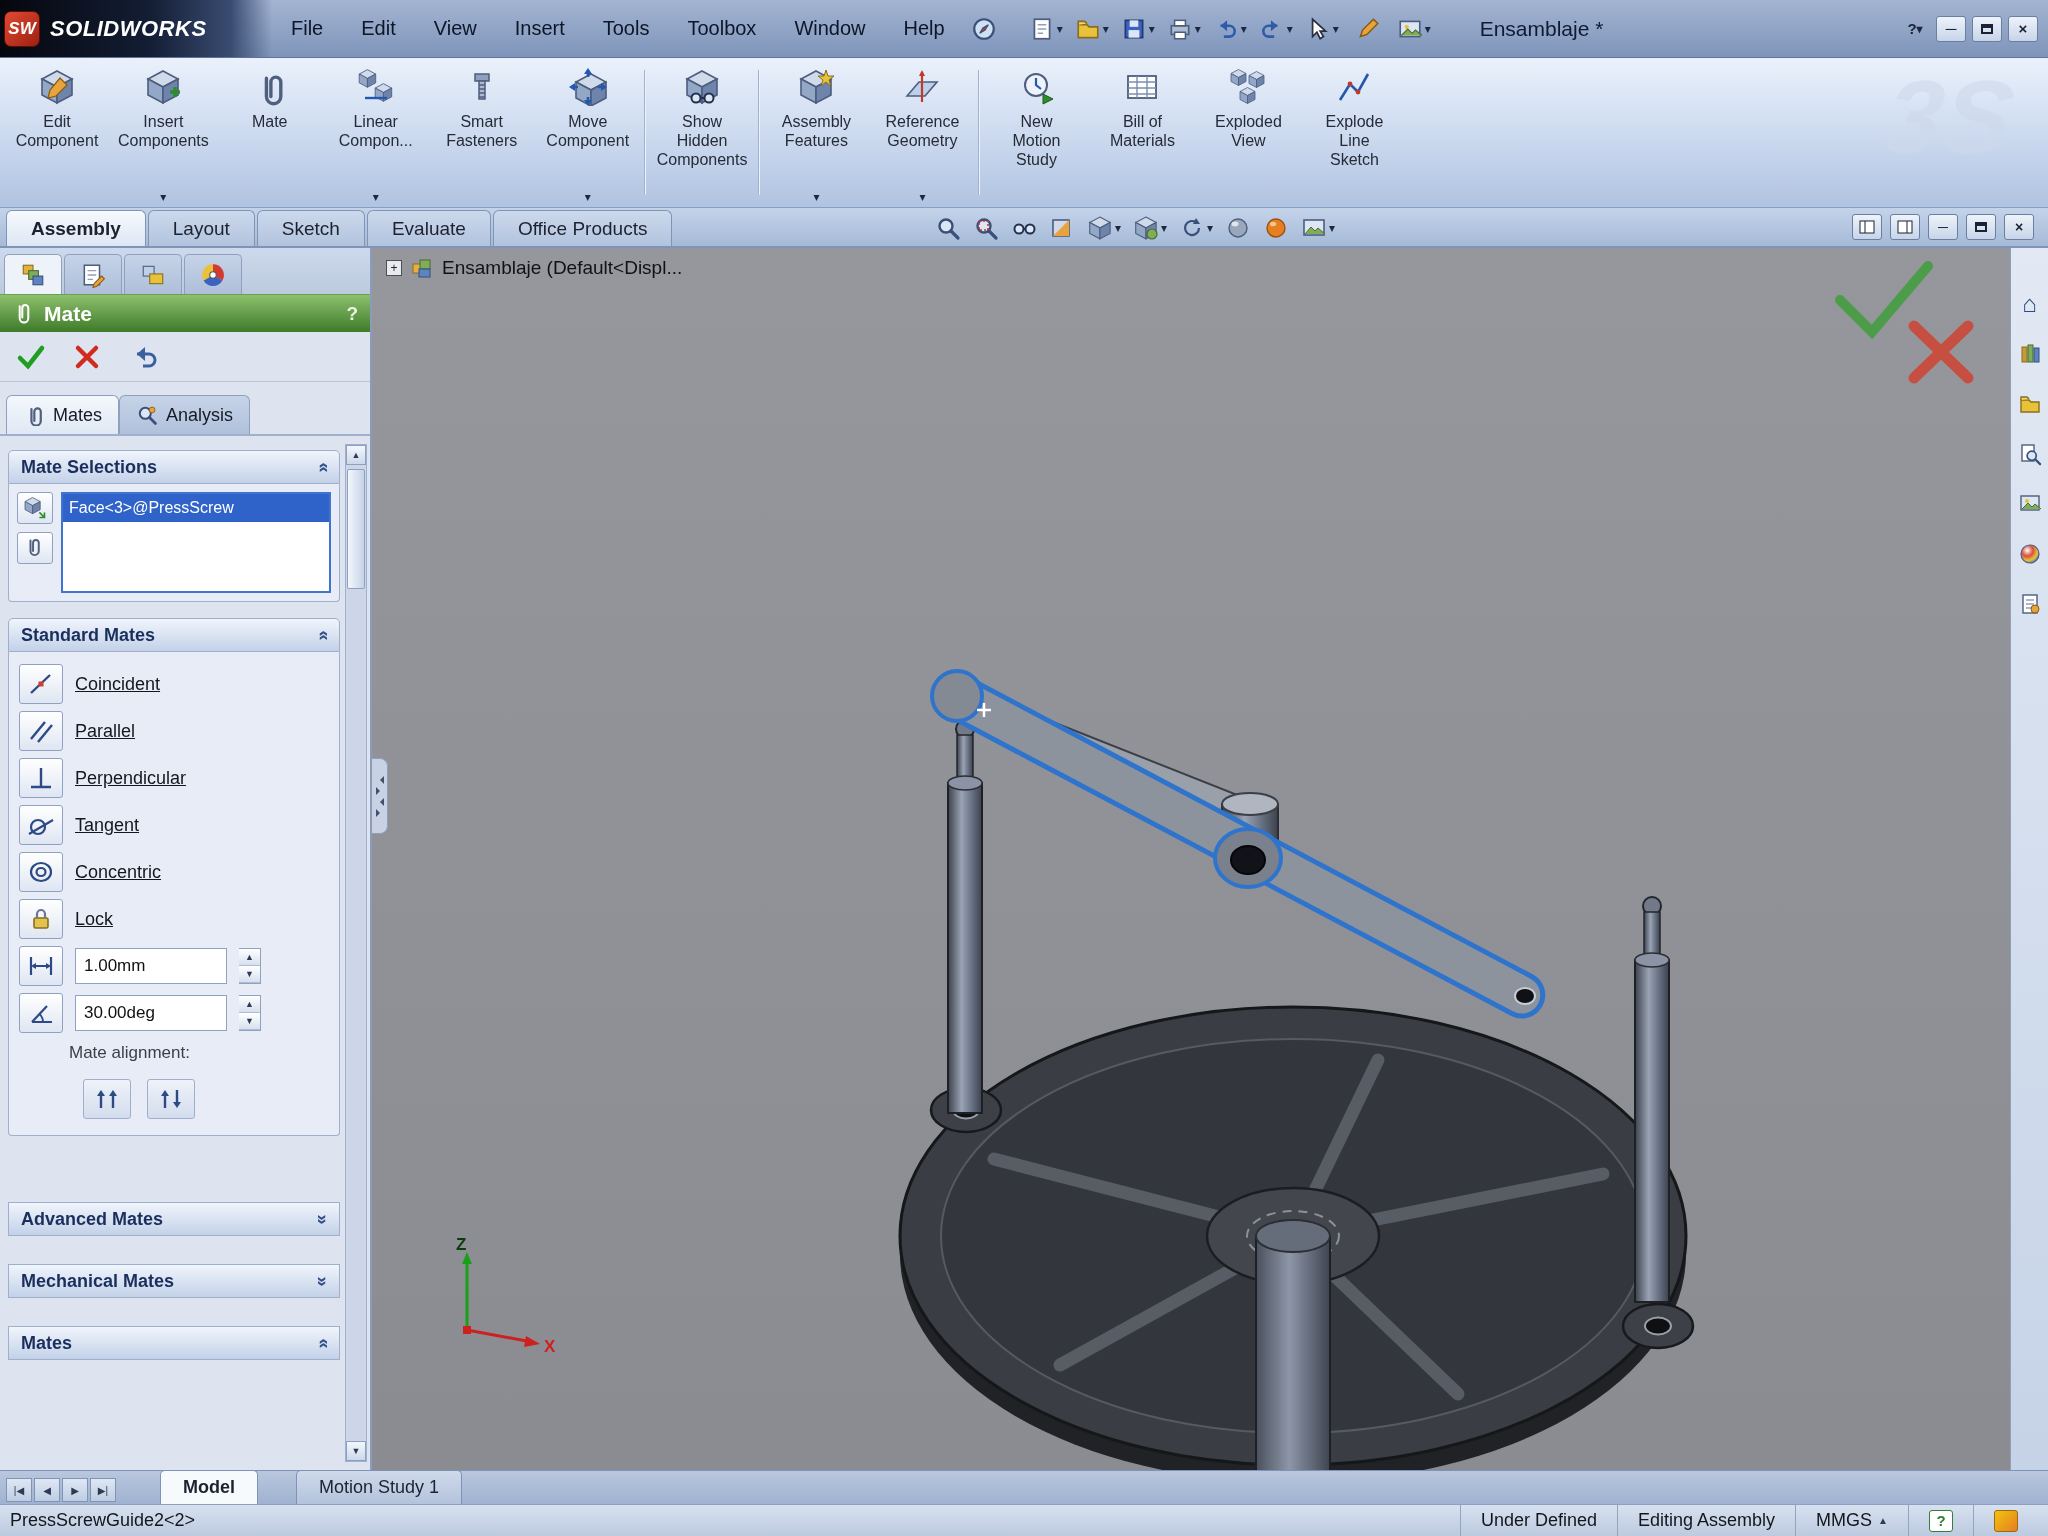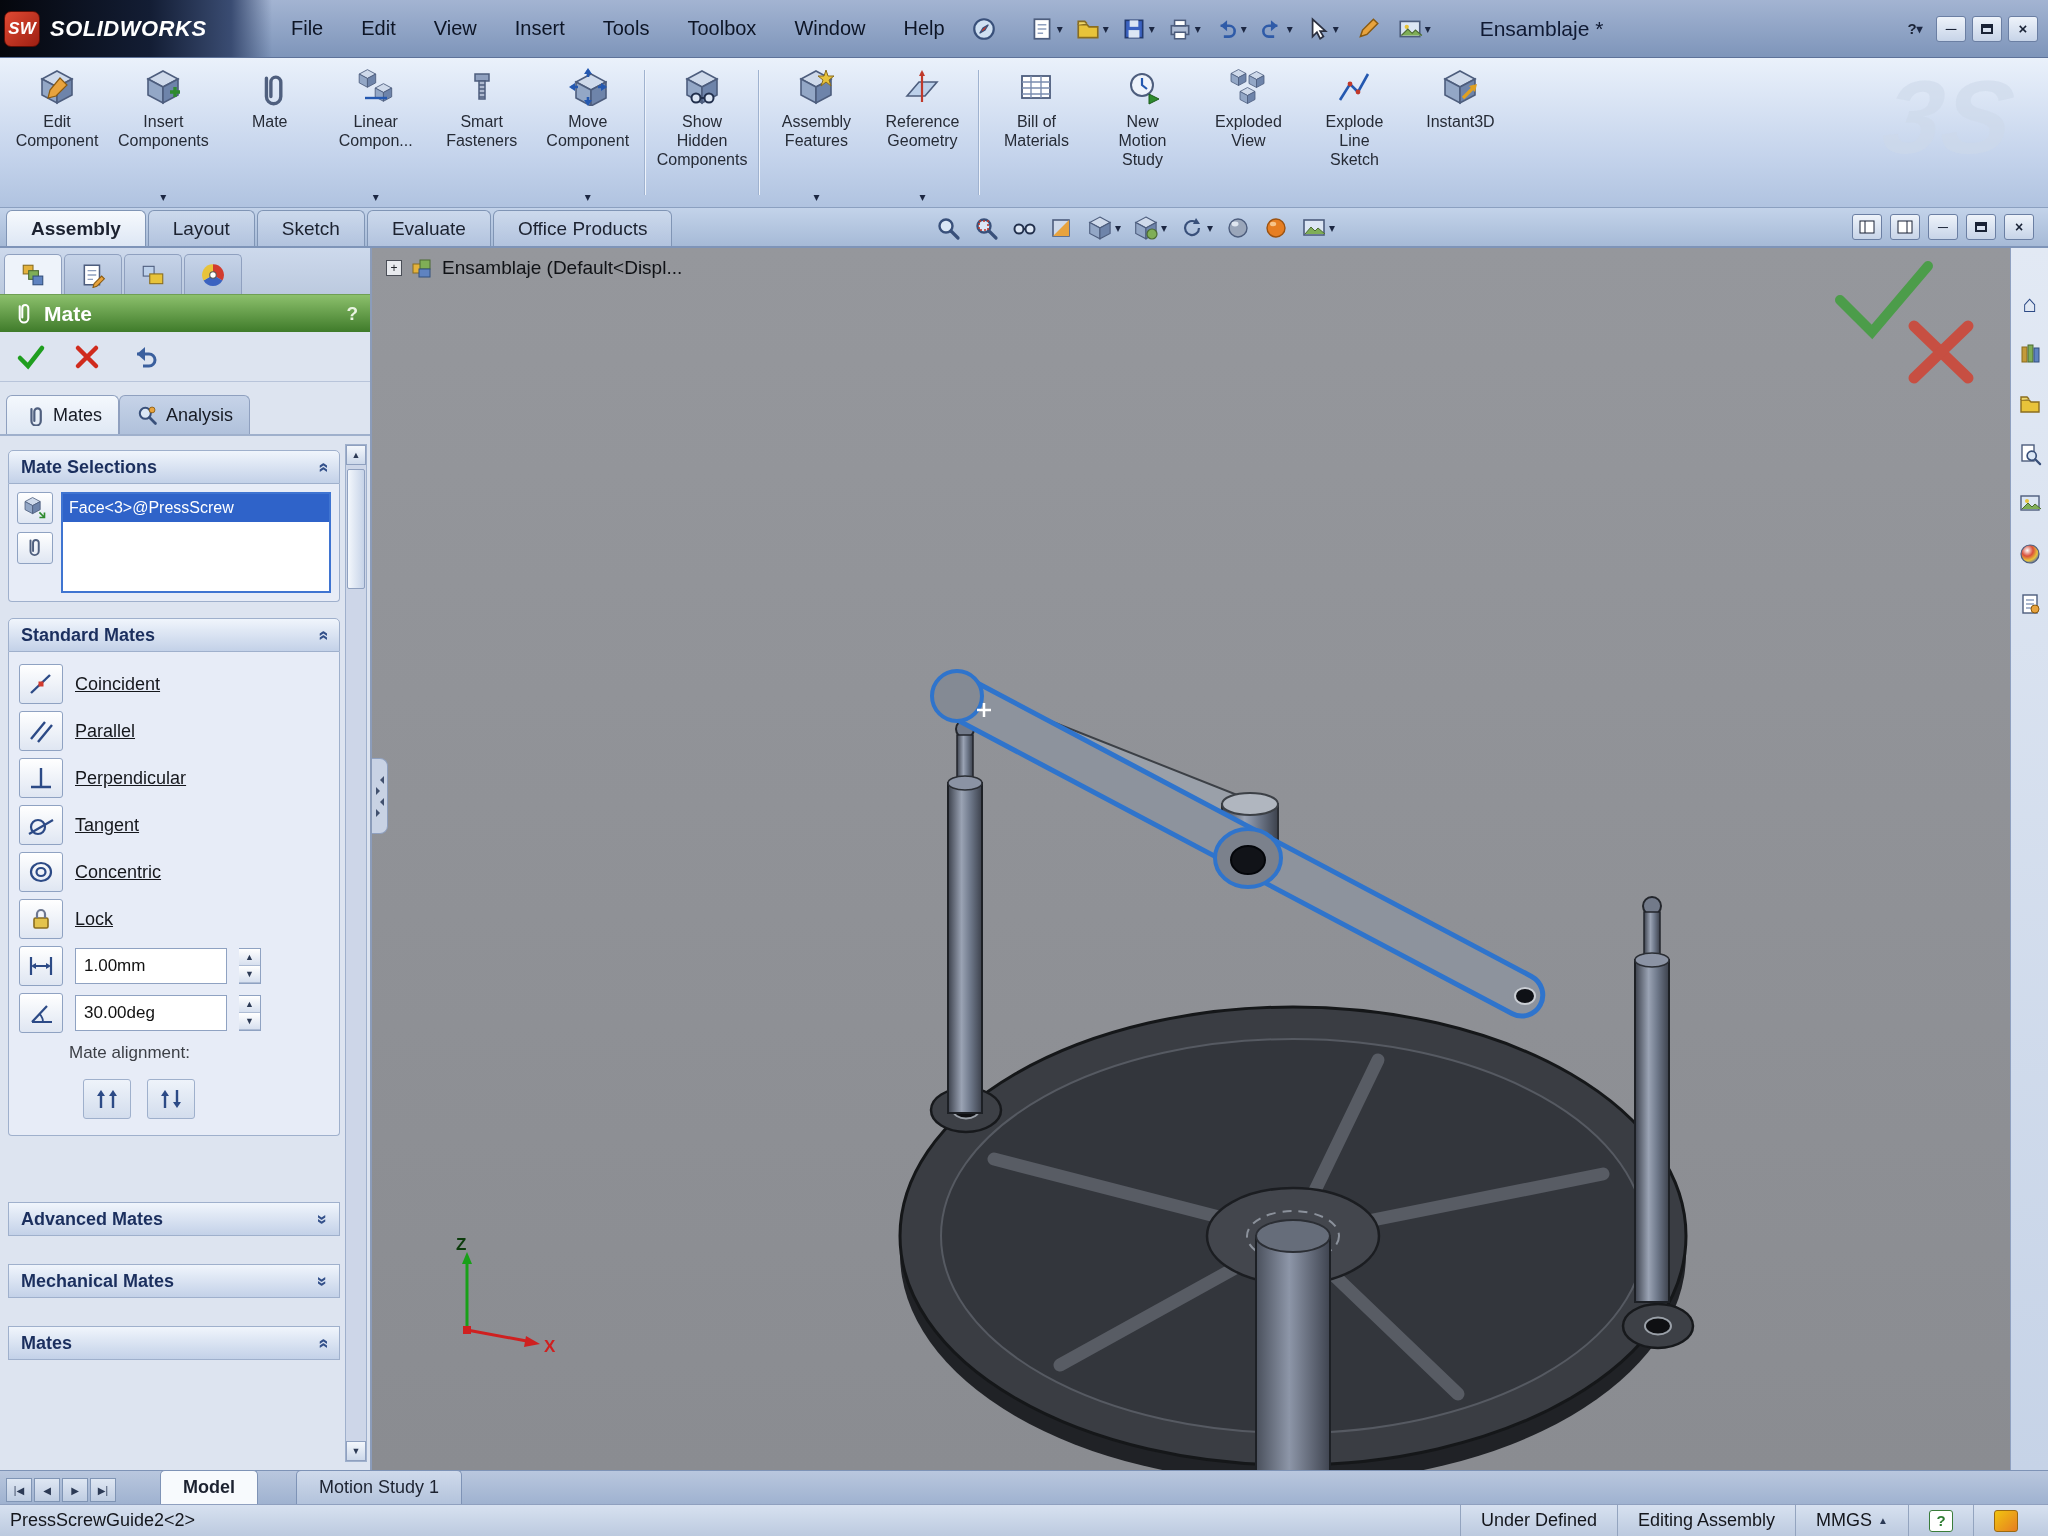--- a/index.html
+++ b/index.html
@@ -359,62 +359,54 @@
             <path d="M19 4 v30" stroke="#c0392b" stroke-width="2.2"></path>
             <polygon points="19,2 16,8 22,8" fill="#c0392b"></polygon>
           </svg></span>
       <span class="cmd-label">Reference
 Geometry</span>
       <span class="caret">▾</span>
     </div>
     <span class="cmd-sep"></span>
     <div class="cmd-btn">
       <span class="cmd-ic"><svg viewBox="0 0 38 38">
-            <rect x="5" y="8" width="28" height="22" fill="#fff" stroke="#4d5d7d" stroke-width="1.8"></rect>
-            <path d="M5 14 h28 M5 20 h28 M5 26 h28 M14 8 v22 M24 8 v22" stroke="#7b8db0" stroke-width="1.4"></path>
-          </svg></span>
-      <span class="cmd-label">Bill of
-Materials</span>
-    </div>
-    <div class="cmd-btn">
-      <span class="cmd-ic"><svg viewBox="0 0 38 38">
             <circle cx="19" cy="17" r="11" fill="#eef3fb" stroke="#4d5d7d" stroke-width="2"></circle>
             <path d="M19 10 v7 l5 4" fill="none" stroke="#2458b0" stroke-width="2.2"></path>
             <polygon points="26,26 36,31 26,36" fill="#2e8b2e" stroke="#1d5c1d" stroke-width="1"></polygon>
           </svg></span>
       <span class="cmd-label">New
 Motion
 Study</span>
     </div>
     <div class="cmd-btn">
       <span class="cmd-ic"><svg viewBox="0 0 38 38">
+            <rect x="5" y="8" width="28" height="22" fill="#fff" stroke="#4d5d7d" stroke-width="1.8"></rect>
+            <path d="M5 14 h28 M5 20 h28 M5 26 h28 M14 8 v22 M24 8 v22" stroke="#7b8db0" stroke-width="1.4"></path>
+          </svg></span>
+      <span class="cmd-label">Bill of
+Materials</span>
+    </div>
+    <div class="cmd-btn">
+      <span class="cmd-ic"><svg viewBox="0 0 38 38">
             <use href="#sym-cube" transform="scale(.5)"></use>
             <use href="#sym-cube" transform="translate(18,2) scale(.5)"></use>
             <use href="#sym-cube" transform="translate(9,18) scale(.5)"></use>
           </svg></span>
       <span class="cmd-label">Exploded
 View</span>
     </div>
     <div class="cmd-btn">
       <span class="cmd-ic"><svg viewBox="0 0 38 38">
             <path d="M5 32 L15 16 L23 24 L33 6" fill="none" stroke="#2458b0" stroke-width="2.6"></path>
             <circle cx="15" cy="16" r="2.4" fill="#c0392b"></circle>
             <circle cx="23" cy="24" r="2.4" fill="#c0392b"></circle>
           </svg></span>
       <span class="cmd-label">Explode
 Line
 Sketch</span>
-    </div>
-    <div class="cmd-btn">
-      <span class="cmd-ic"><svg viewBox="0 0 38 38">
-            <use href="#sym-cube"></use>
-            <path d="M22 30 L34 18" stroke="#e0a020" stroke-width="3.2"></path>
-            <polygon points="36,16 28,18 34,24" fill="#e0a020"></polygon>
-          </svg></span>
-      <span class="cmd-label">Instant3D</span>
     </div>
     <span class="watermark">3S</span>
   </div>
 
   <div class="tabrow">
     <span class="rtab active">Assembly</span>
     <span class="rtab">Layout</span>
     <span class="rtab">Sketch</span>
     <span class="rtab">Evaluate</span>
     <span class="rtab">Office Products</span>

